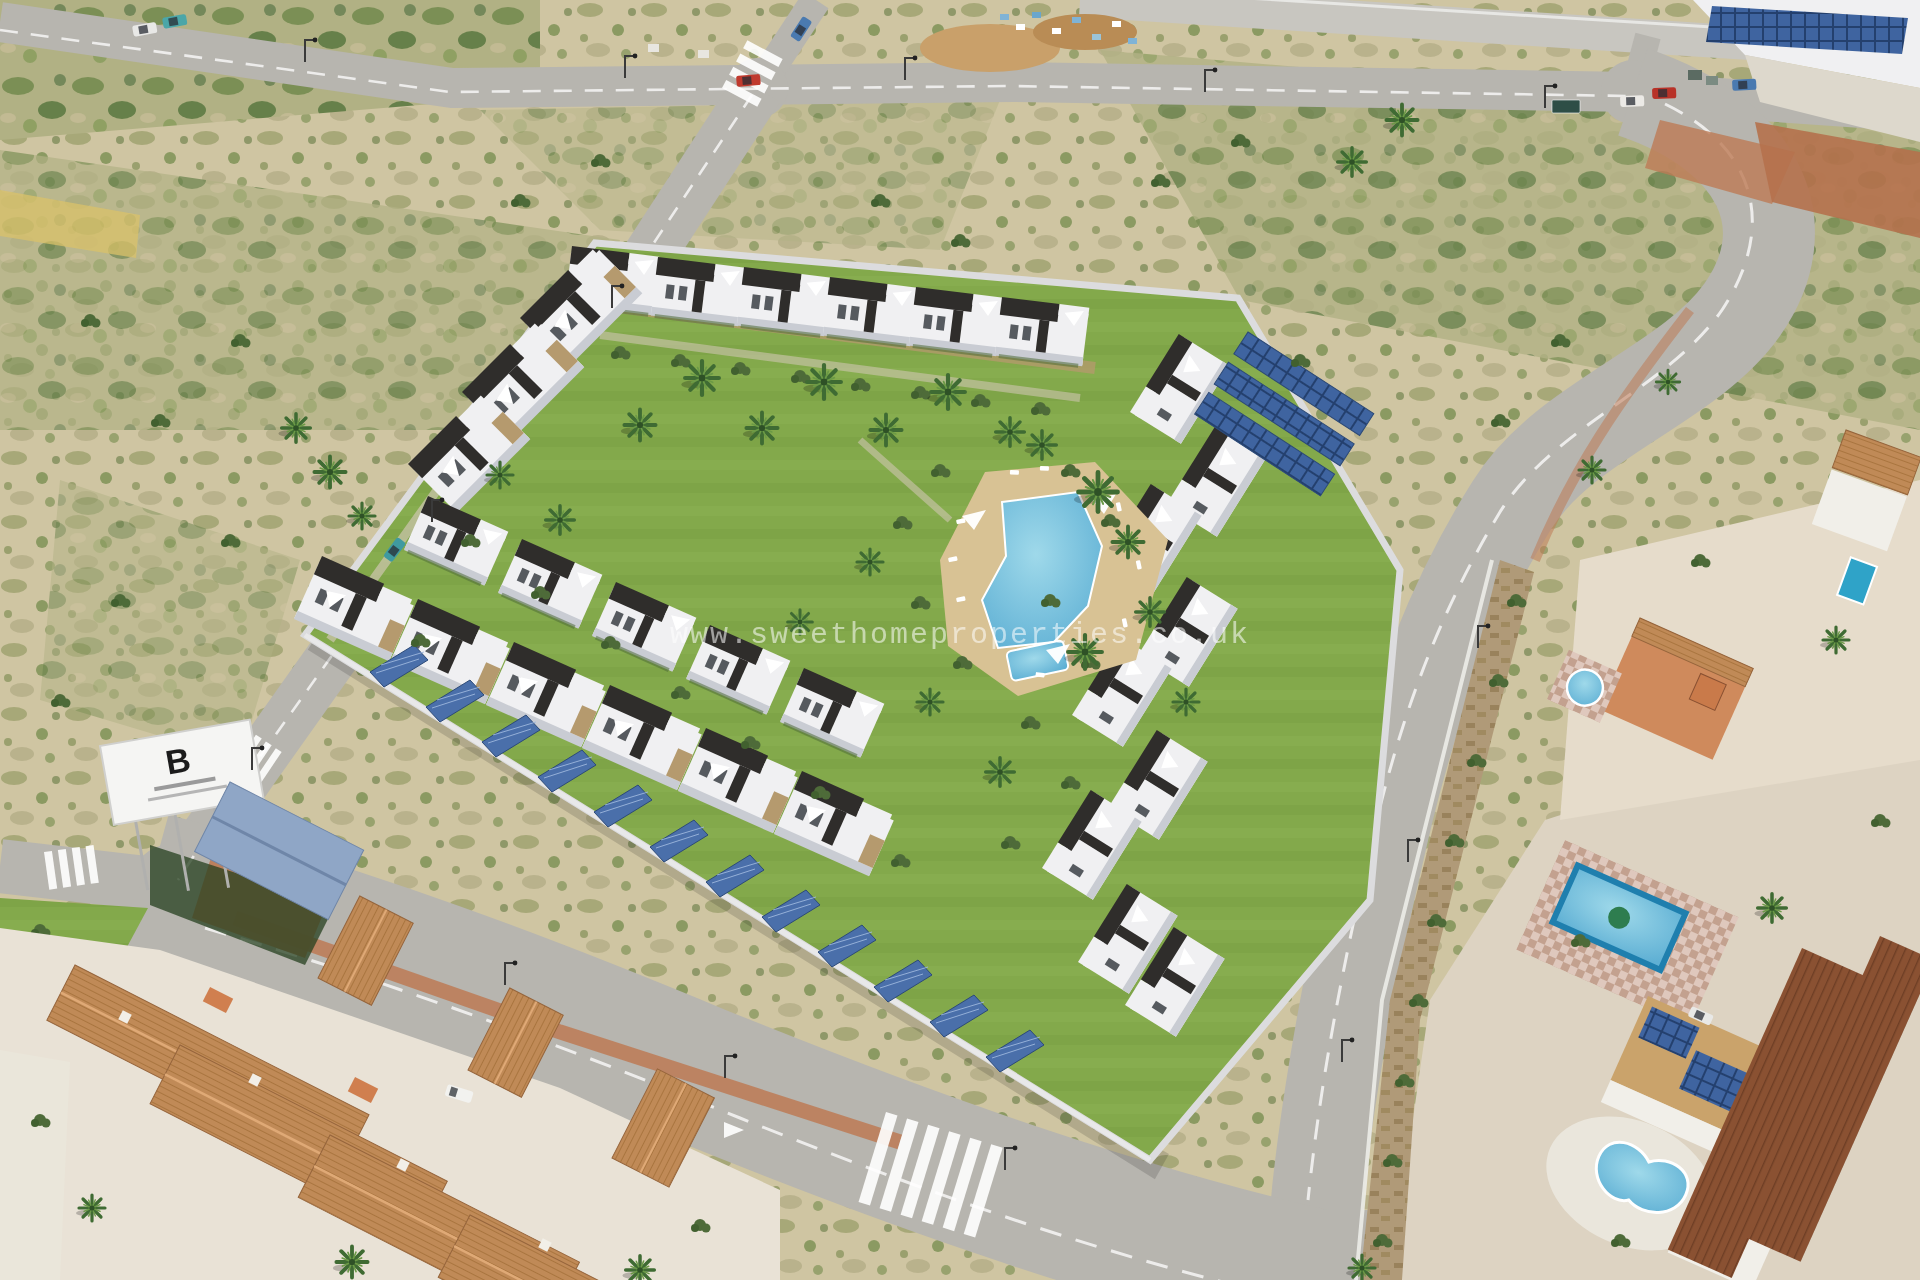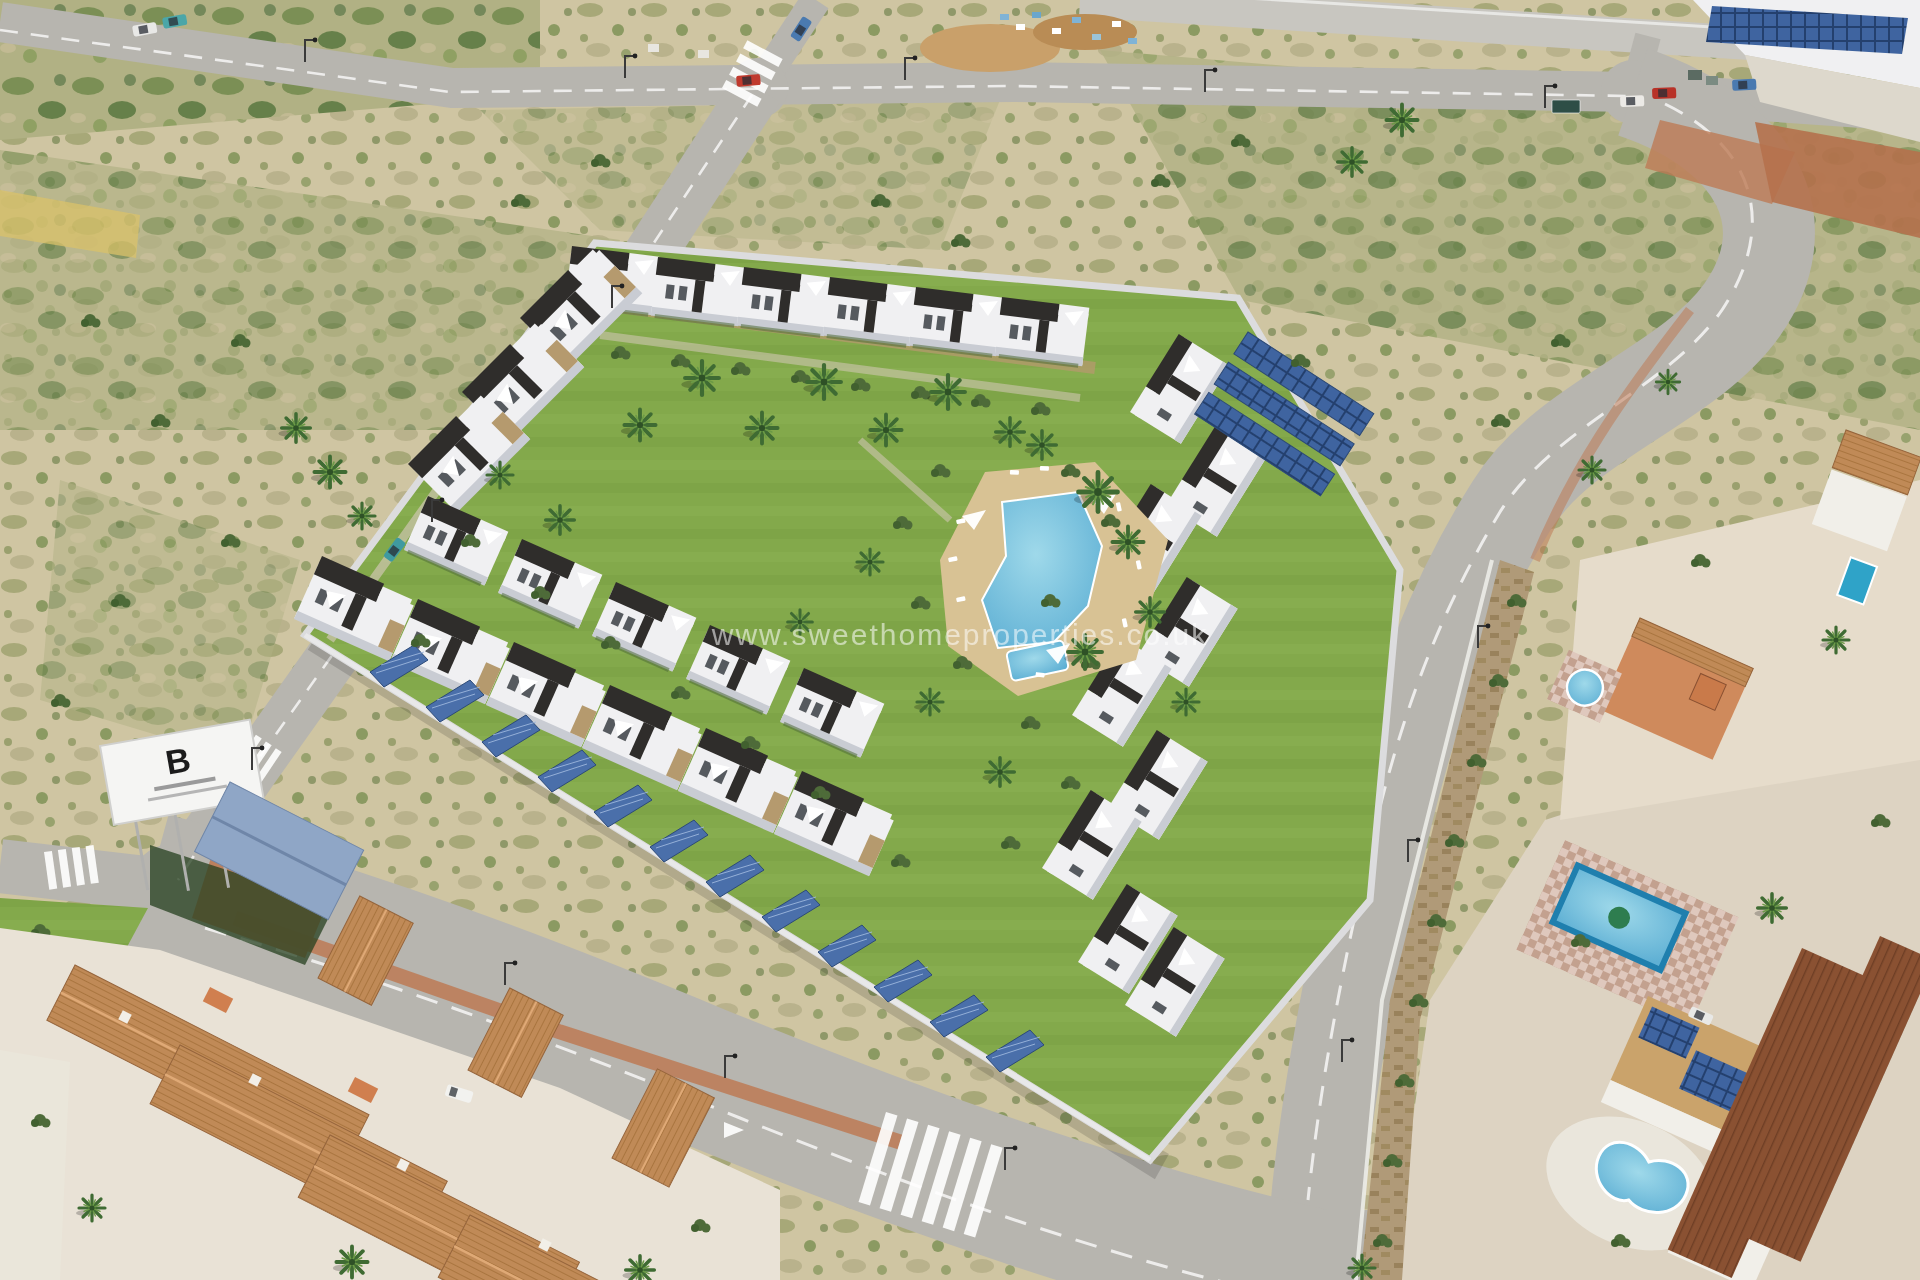--- a/index.html
+++ b/index.html
@@ -18,21 +18,21 @@
   .edge{stroke:#ececea;opacity:.85;fill:none}
   .palm-main{stroke:var(--palm_green);stroke-width:3.2;stroke-linecap:round;fill:none}
   .palm-lite{stroke:var(--palm_light);stroke-width:2;stroke-linecap:round;fill:none}
   .zebra{fill:#ffffff;opacity:.9}
   .carport{fill:var(--solar_blue);stroke:var(--solar_dark);stroke-width:1}
   .cpline{stroke:#9db7dd;stroke-width:.9;fill:none}
   .roofT{fill:url(#pat-tiles);stroke:#96653c;stroke-width:1}
   .roofM{fill:url(#pat-metal)}
   .watermark{position:absolute;left:0;top:618px;width:100%;text-align:center;z-index:3;
     color:var(--watermark_white);opacity:.55;font-size:30px;letter-spacing:2px;
-    font-family:Liberation Sans, sans-serif;pointer-events:none;}
+    font-family:Liberation Mono, monospace;pointer-events:none;}
   .bb-letter{font-family:"Liberation Sans",sans-serif;font-weight:bold;font-size:34px;
     fill:var(--billboard_ink)}
 </style>
 </head>
 <body>
 
 <div class="stage">
 <svg width="1920" height="1280" viewBox="0 0 1920 1280" aria-hidden="true">
   <defs>
     <pattern id="pat-scrub" width="64" height="64" patternUnits="userSpaceOnUse">

